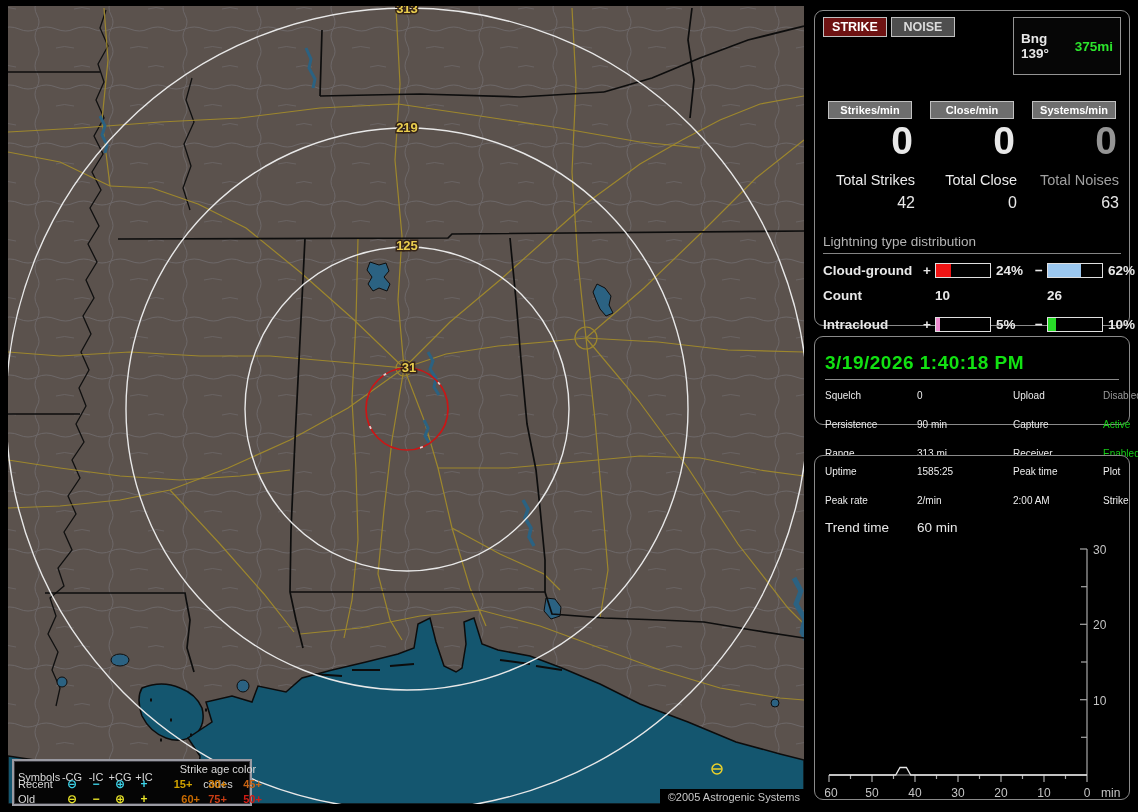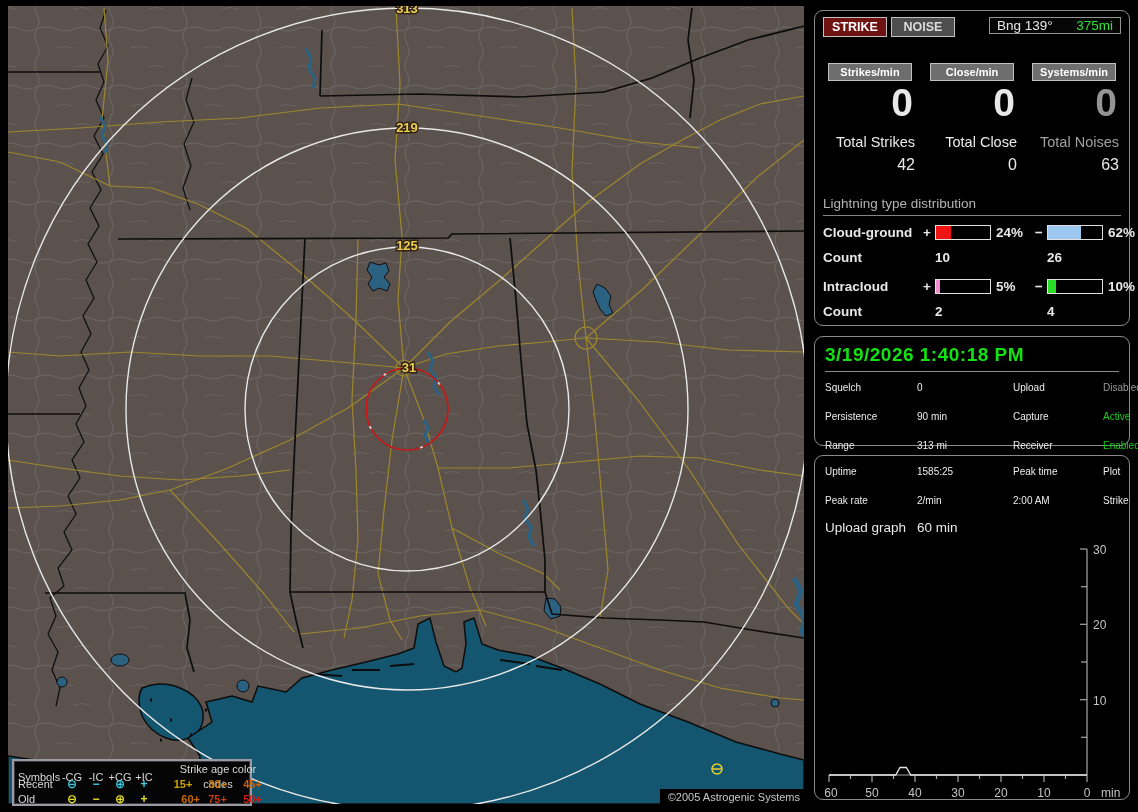--- a/index.html
+++ b/index.html
@@ -18,28 +18,28 @@
   .lg-age-head{grid-column:7/10;text-align:center;color:#d8d8d8;}
   .lg-label{color:#d8d8d8;}
   .lg-sym{font-size:12px;font-weight:bold;}
   .lg-age{font-weight:bold;text-align:center;}
   .map-copyright{position:absolute;right:-4px;top:783px;background:#000;color:#c8c8c8;
       font-size:11px;padding:2px 8px 3px 8px;}
   
   .panel-box{position:absolute;left:814px;width:316px;background:#000;border:1px solid #8a8a8a;
       border-radius:9px;box-sizing:border-box;}
   #box-counters{top:10px;height:316px;padding:6px 8px;}
-  #box-status{top:336px;height:110px;padding:7px 10px;}
+  #box-status{top:336px;height:89px;padding:15px 10px;}
   #box-stats{top:455px;height:345px;padding:8px 10px;}
   .btn{display:inline-block;border:1px solid #c0c0c0;font-weight:bold;font-size:12.5px;
       text-align:center;padding:2px 0;cursor:default;}
   .btn-strike{background:#6e1212;color:#fff;width:62px;}
   .btn-noise{background:#4e4e4e;color:#dcdcdc;width:62px;}
   .bng-box{display:flex;justify-content:space-between;align-items:center;border:1px solid #949494;
-      background:#060606;width:132px;padding:0 7px;box-sizing:border-box;font-weight:normal;font-size:13.5px;}
+      background:#060606;width:108px;padding:13px 7px;box-sizing:border-box;font-weight:bold;font-size:13.5px;}
   .bng-dist{color:#2ce42c;}
   .top-row{display:flex;gap:4px;align-items:flex-start;}
   .top-row .spacer{flex:1;}
   .cnt-grid{display:grid;grid-template-columns:1fr 1fr 1fr;column-gap:12px;margin-top:26px;padding:0 2px;}
   .cnt-col{text-align:right;}
   .btn-rate{background:#6e6e6e;color:#fff;width:82px;font-size:11px;display:block;margin:0 auto;}
   .rate-val{font-size:39px;font-weight:bold;line-height:1.05;margin-top:2px;padding-right:2px;}
   .rate-dim{color:#949494;}
   .total-label{font-size:14.5px;margin-top:10px;color:#ececec;}
   .total-label.dim{color:#a0a0a0;}
@@ -310,21 +310,21 @@
       <span>1585:25</span>
       <span>Peak time</span>
       <span>Plot</span>
 
       <span>Peak rate</span>
       <span>2/min</span>
       <span>2:00 AM</span>
       <span>Strike</span>
     </div>
     <div class="trend-row">
-      <span>Upload graph</span>
+      <span>Trend time</span>
       <span>60 min</span>
     </div>
 
     <div class="graph-wrap">
       <svg width="296" height="262" viewBox="0 0 296 262" font-family="Liberation Sans, sans-serif">
         <g stroke="#a8a8a8" stroke-width="1.2">
           <line x1="262" y1="8" x2="262" y2="234"></line>
           <line x1="4" y1="234" x2="262" y2="234"></line>
 
           <line x1="255" y1="8" x2="262" y2="8"></line>

